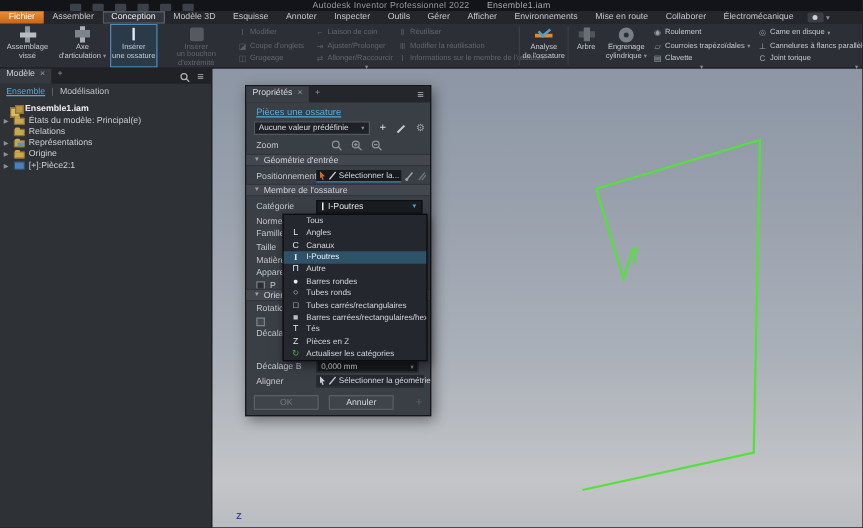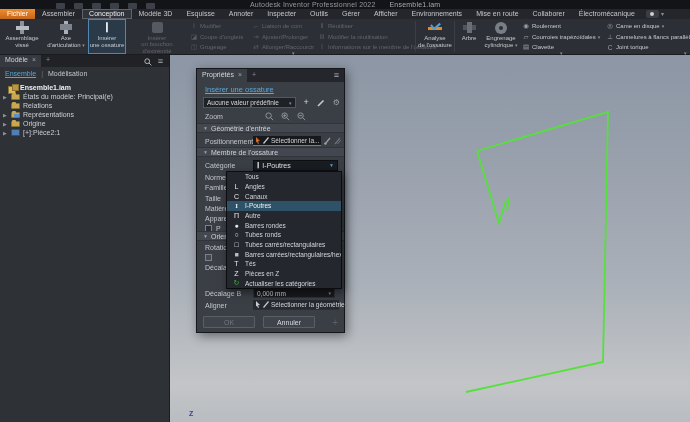--- a/index.html
+++ b/index.html
@@ -382,21 +382,21 @@
   <div class="props">
     <div class="pp-tabs">
       <div class="pp-tab">
         <span>Propriétés</span>
           <span class="x">×</span>
       </div>
       <div class="pp-plus">+</div>
       <div class="pp-burger">≡</div>
     </div>
     <div class="pp-body">
-      <a class="pp-link">Insérer une ossature</a>
+      <a class="pp-link">Pièces une ossature</a>
 
       <div class="preset-row">
         <div class="preset-field">
           <span>Aucune valeur prédéfinie</span>
           <span class="pfa">▾</span>
         </div>
         <div class="preset-icons">
           <span class="plus-i">+</span>
           <span class="svgi">
             <svg width="8" height="8" viewBox="0 0 8 8">

